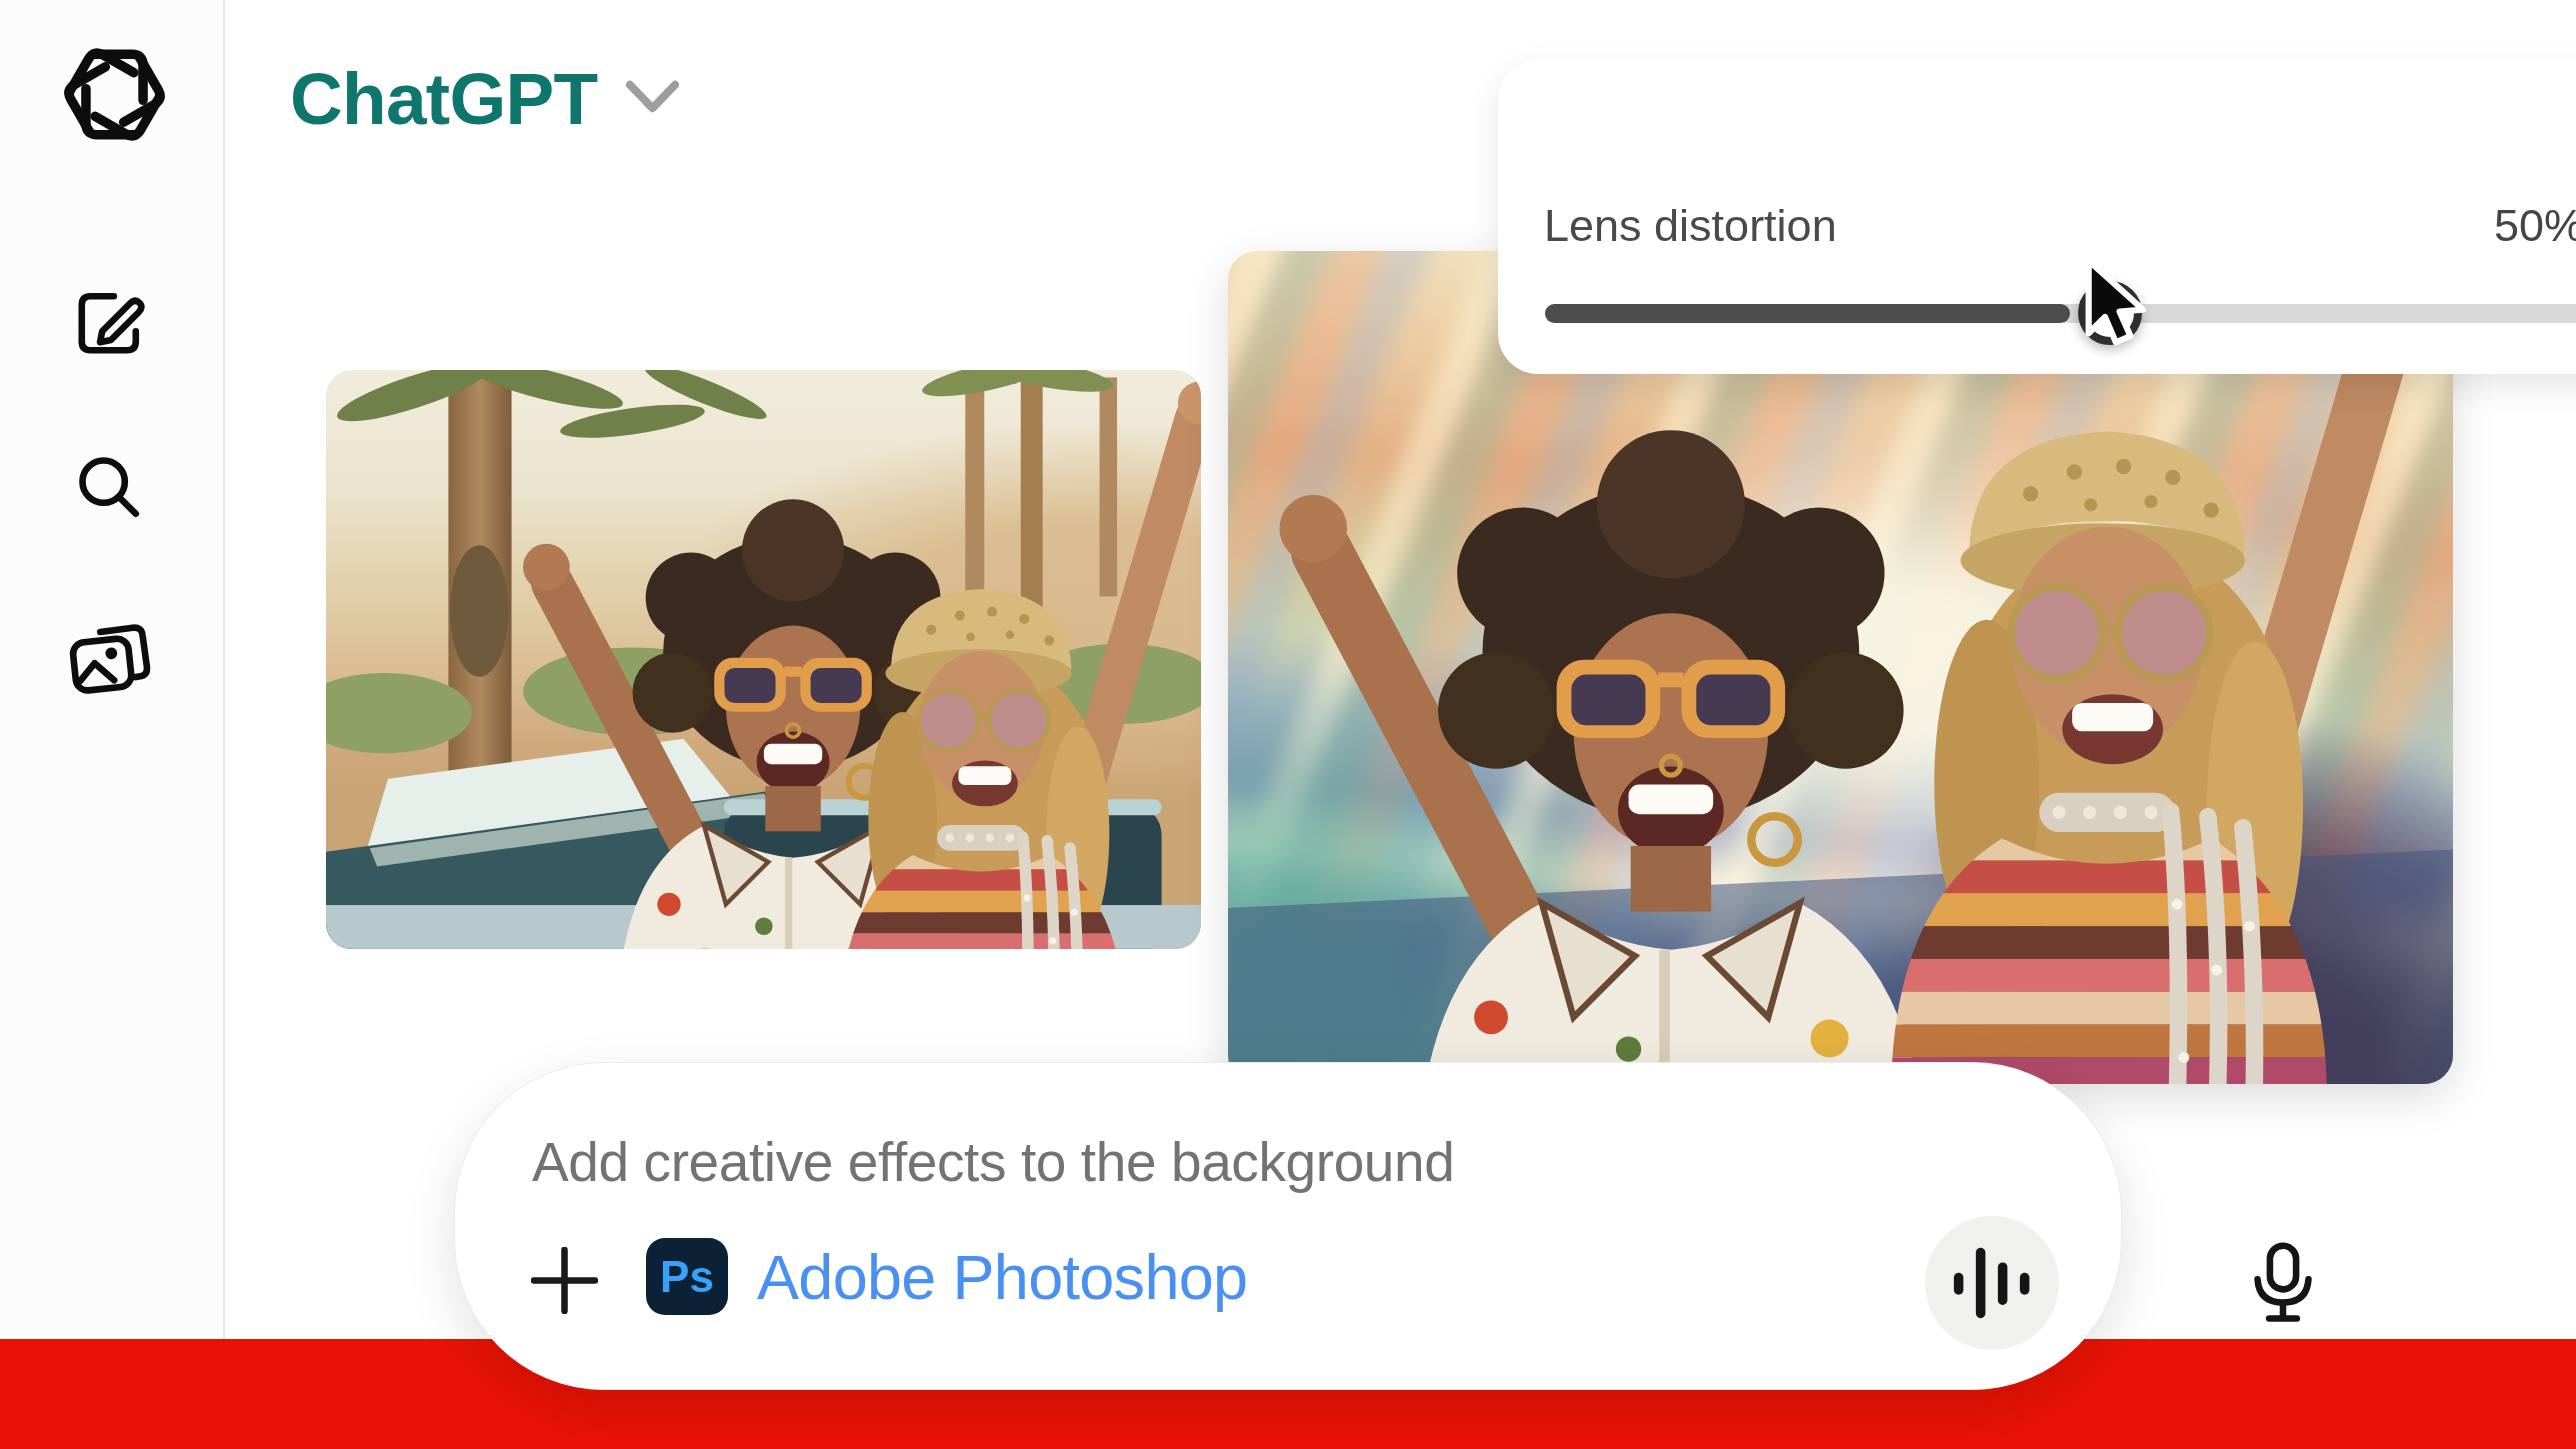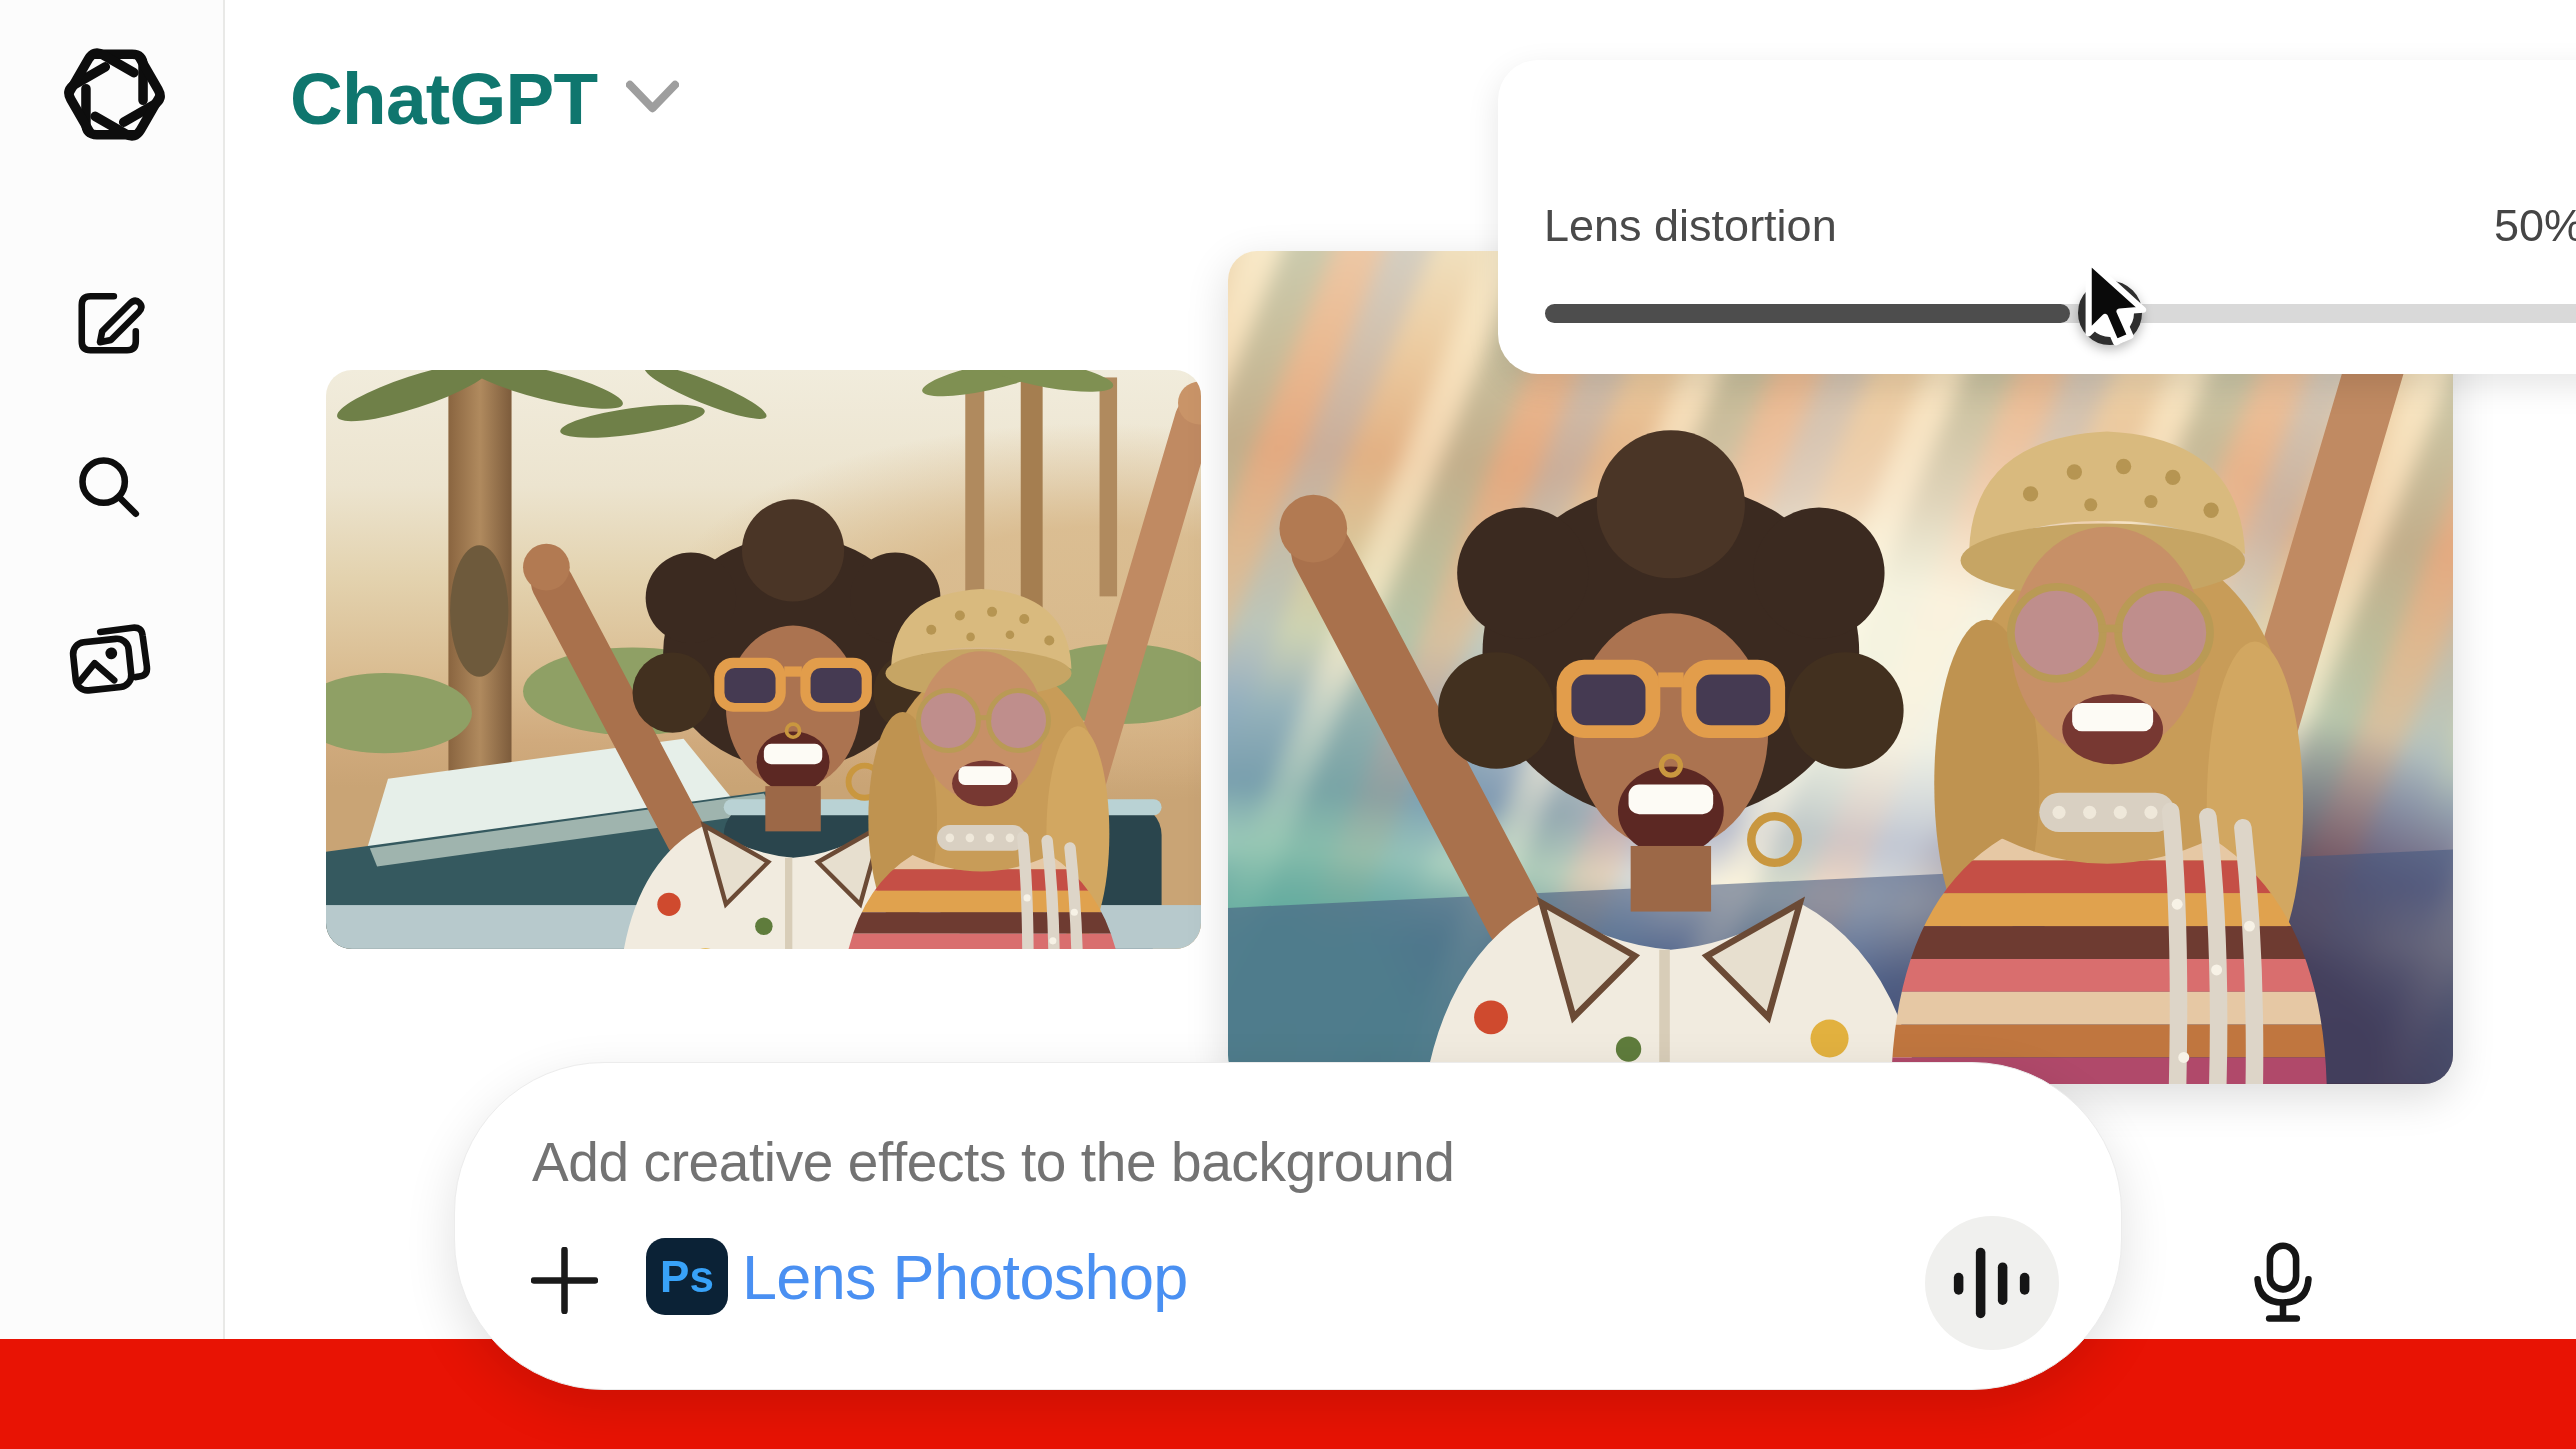--- a/index.html
+++ b/index.html
@@ -82,21 +82,21 @@
     position:absolute;left:454px;top:1062px;width:1668px;height:328px;
     background:#ffffff;border:1.5px solid #ececec;border-radius:150px;box-sizing:border-box;
     box-shadow:0 17.5px 51px rgba(0,0,0,.12);
     z-index:40;
   }
   .prompt-text{
     position:absolute;left:77px;top:67px;
     font-size:55px;color:#737373;letter-spacing:-0.4px;
   }
   .plus-btn{position:absolute;left:76px;top:184px;width:67px;height:67px;background:none;border:none;padding:0;cursor:pointer;}
-  .ps-chip{position:absolute;left:191px;top:175px;display:flex;align-items:center;gap:14px;background:none;border:none;padding:0;cursor:pointer;}
+  .ps-chip{position:absolute;left:191px;top:175px;display:flex;align-items:center;gap:29px;background:none;border:none;padding:0;cursor:pointer;}
   .ps-badge{
     width:82px;height:77px;border-radius:19px;background:#0b2236;
     display:flex;align-items:center;justify-content:center;
     color:#38a2f8;font-size:44px;font-weight:700;letter-spacing:0;
   }
   .ps-name{font-size:63px;color:#4a90f2;letter-spacing:-0.7px;}
   .mic-btn{position:absolute;left:1788px;top:178px;width:80px;height:88px;background:none;border:none;padding:0;cursor:pointer;}
   .voice-btn{
     position:absolute;left:1470px;top:153px;width:134px;height:134px;border-radius:50%;
     background:#f0f0ee;border:none;display:flex;align-items:center;justify-content:center;cursor:pointer;
@@ -356,21 +356,21 @@
   <button class="plus-btn">
     <svg width="67" height="67" viewBox="0 0 92 92">
       <g stroke="#1a1a1a" stroke-width="9" stroke-linecap="round">
         <path d="M 46 4 L 46 88"></path>
         <path d="M 4 46 L 88 46"></path>
       </g>
     </svg>
   </button>
   <button class="ps-chip">
     <span class="ps-badge">Ps</span>
-    <span class="ps-name">Lens Photoshop</span>
+    <span class="ps-name">Adobe Photoshop</span>
   </button>
   <button class="mic-btn">
     <svg width="80" height="88" viewBox="0 0 110 120">
       <g stroke="#151515" stroke-width="9" fill="none" stroke-linecap="round">
         <rect x="37" y="6" width="36" height="60" rx="18"></rect>
         <path d="M 20 52 Q 22 84 55 84 Q 88 84 90 52"></path>
         <path d="M 55 86 L 55 102"></path>
         <path d="M 36 106 L 74 106"></path>
       </g>
     </svg>

